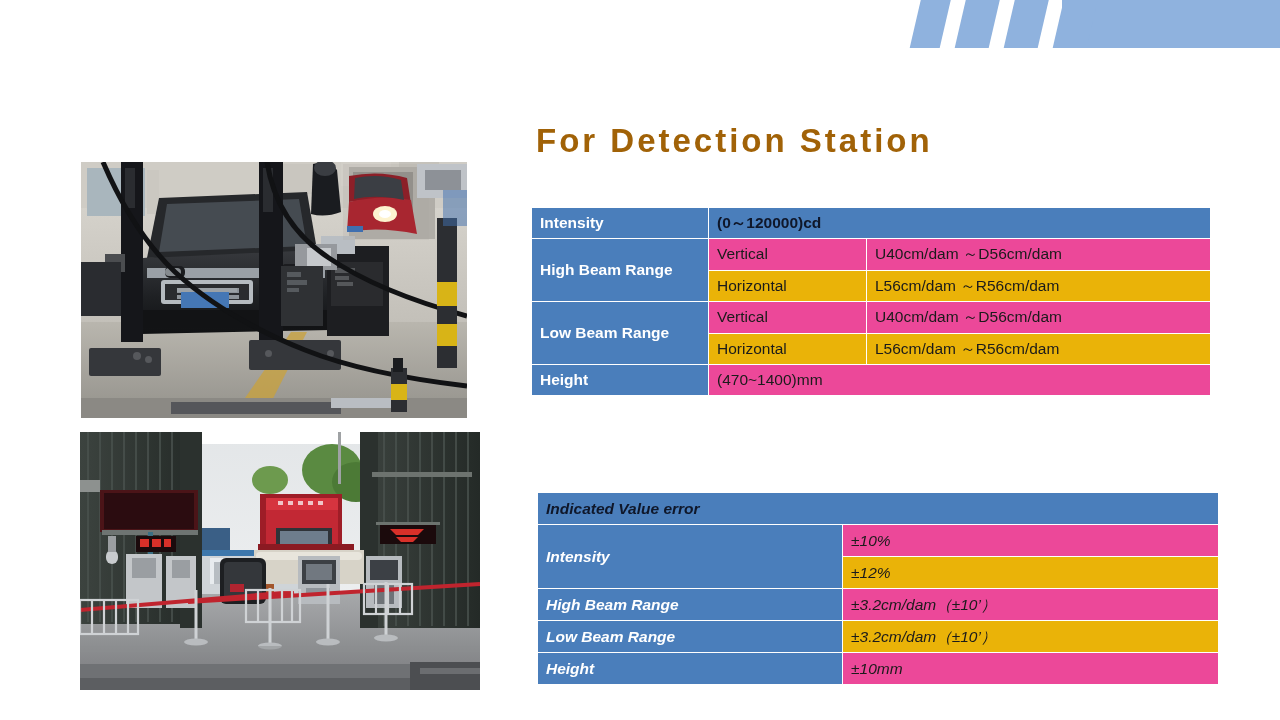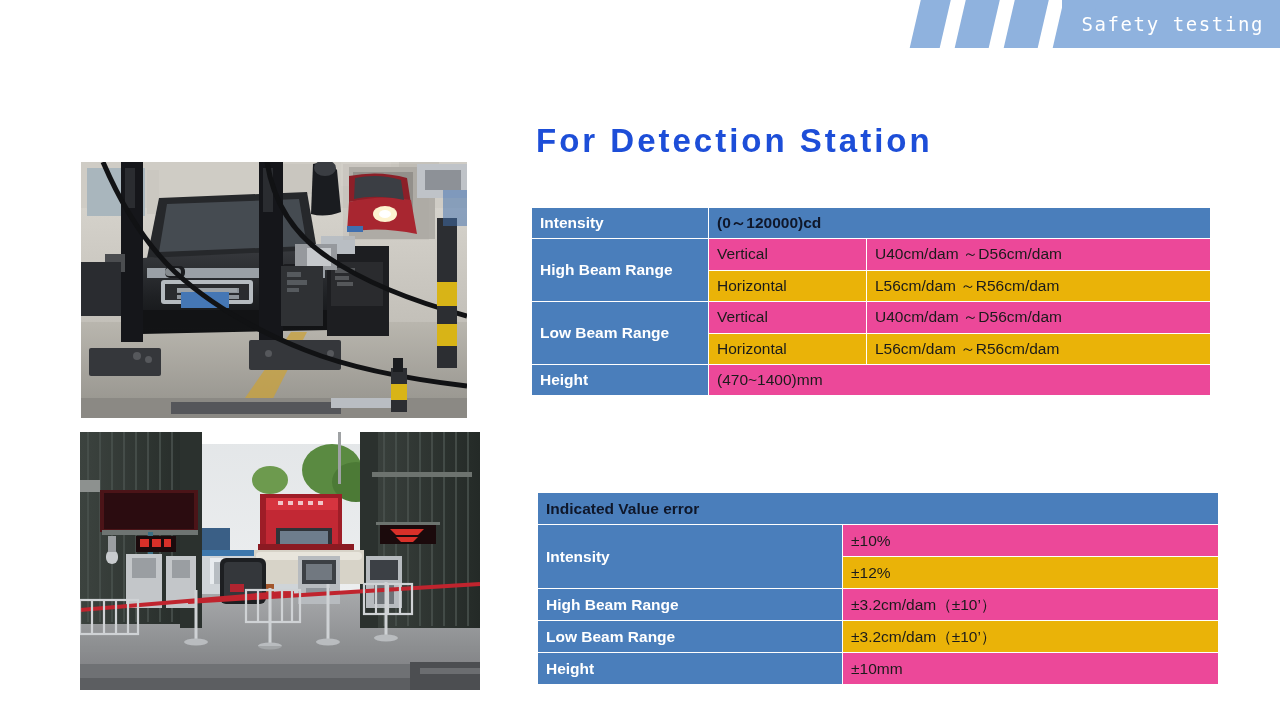--- a/index.html
+++ b/index.html
@@ -25,21 +25,21 @@
   .bs4{ left:149px;width:34px; }
   #banner-title{
     position:absolute; top:0; right:16px; height:48px; line-height:48px;
     color:#ffffff; font-family:"DejaVu Sans Mono", monospace;
     font-size:19px; letter-spacing:1.6px; white-space:nowrap;
   }
 
   
   #page-title{
     position:absolute; left:536px; top:122px;
-    font-size:33px; font-weight:bold; color:#1d4ed8;
+    font-size:33px; font-weight:bold; color:#a16207;
     letter-spacing:3.0px; white-space:nowrap;
   }
 
   
   .photo{ position:absolute; overflow:hidden; }
   #photo-inspection-bay{ left:81px; top:162px; width:386px; height:256px; }
   #photo-truck-station{ left:80px; top:432px; width:400px; height:258px; }
   .photo svg{ display:block; width:100%; height:100%; }
 
   
@@ -51,33 +51,32 @@
   td.hdr{ background:#4a7ebb; color:#0f172a; font-weight:bold; }
   td.lbl{ background:#4a7ebb; color:#ffffff; font-weight:bold; }
   td.v-dark{ background:#ec4899; }
   td.v-light{ background:#eab308; }
 
   #table-specs{ left:531px; top:207px; width:680px; }
   #table-specs td{ height:30px; }
   #table-specs td.tall{ height:62px; }
 
   #table-error{ left:537px; top:492px; width:682px; }
-  #table-error td{ height:31px; }
+  #table-error td{ height:31px;font-style:italic; }
   #table-error td.tall{ height:63px; }
 </style>
 </head>
 <body>
 
 <div id="header-banner">
   <div id="banner-solid"></div>
   <div class="banner-stripe bs1"></div>
   <div class="banner-stripe bs2"></div>
   <div class="banner-stripe bs3"></div>
   <div class="banner-stripe bs4"></div>
-  <div id="banner-title">Safety testing</div>
 </div>
 
 <div id="page-title">For Detection Station</div>
 
 <div class="photo" id="photo-inspection-bay">
   <svg viewBox="0 0 386 256" preserveAspectRatio="none">
     <defs>
       <linearGradient id="bayFloor" x1="0" y1="0" x2="0" y2="1">
         <stop offset="0%" stop-color="#b9b6ae"></stop>
           <stop offset="100%" stop-color="#93918b"></stop>

